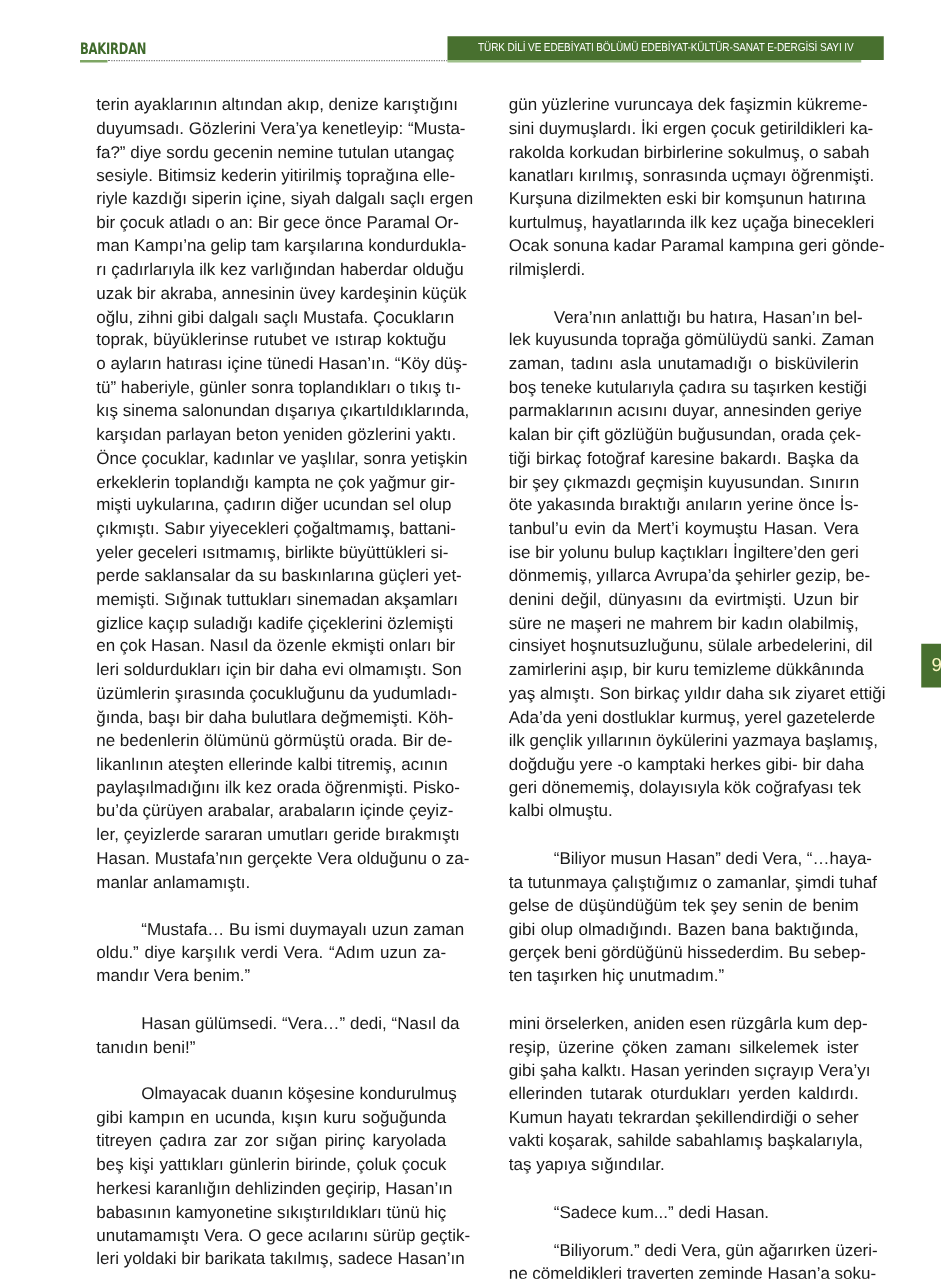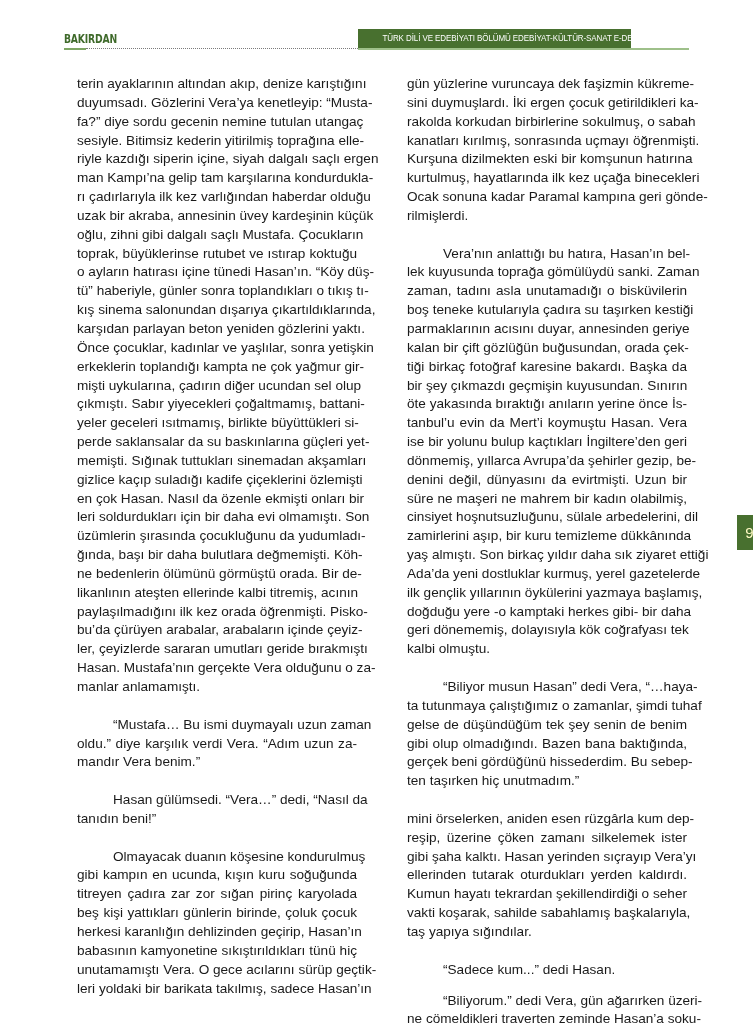--- a/index.html
+++ b/index.html
@@ -2,21 +2,21 @@
 <html><head>
 <meta charset="utf-8">
 <style>
   html, body { margin:0; padding:0; background:#ffffff; }
   body { width:753px; height:1023px; position:relative; overflow:hidden;
          font-family:"Liberation Sans", "DejaVu Sans", sans-serif; color:#1a1a1a; }
   .header-author { position:absolute; left:64px; top:31px; font-family:"DejaVu Sans Condensed","DejaVu Sans",sans-serif;
       font-weight:bold; font-size:12.5px; color:#3f6a2b; letter-spacing:-0.2px; transform:scaleX(0.82); transform-origin:left; }
   .header-author-rule { position:absolute; left:64px; top:48px; width:22px; height:2px; background:#7ea664; }
   .header-dots { position:absolute; left:86px; top:48px; width:272px; border-top:1px dotted #7b7b7b; }
-  .header-journal { position:absolute; left:358px; top:29px; width:273px; height:19px; background:#48702f;
+  .header-journal { position:absolute; left:358px; top:29px; width:349px; height:19px; background:#48702f;
       color:#ffffff; font-size:9.3px; line-height:19px; text-align:center; white-space:nowrap; letter-spacing:-0.1px; }
   .header-journal span { display:inline-block; transform:scaleX(0.86); transform-origin:center; }
   .header-journal-rule { position:absolute; left:358px; top:48px; width:331px; height:2px; background:#9ec08a; }
   .page-number { position:absolute; left:709px; top:515px; width:33px; height:35px; background:#48702f; color:#fef9c3;
       font-size:15px; line-height:35px; text-align:center;margin-left:28px; }
   .col { position:absolute; top:63px; width:304px; font-size:13.6px; line-height:18.85px; text-align:justify;
       hyphens:manual; }
   .col-left { left:65px; }
   .col-right { left:395px; }
   .col p { margin:12px; }
@@ -35,20 +35,21 @@
   <div class="header-journal-rule"></div>
 </div>
 
 <div class="col col-left" id="col-left">
     <p>
       <span class="line">terin ayaklarının altından akıp, denize karıştığını</span>
       <span class="line">duyumsadı. Gözlerini Vera’ya kenetleyip: “Musta-</span>
       <span class="line">fa?” diye sordu gecenin nemine tutulan utangaç</span>
       <span class="line">sesiyle.  Bitimsiz kederin yitirilmiş toprağına elle-</span>
       <span class="line">riyle kazdığı siperin içine, siyah dalgalı saçlı ergen</span>
+      <span class="line">bir çocuk atladı o an: Bir gece önce Paramal Or-</span>
       <span class="line">man Kampı’na gelip tam karşılarına kondurdukla-</span>
       <span class="line">rı çadırlarıyla ilk kez varlığından haberdar olduğu</span>
       <span class="line">uzak bir akraba, annesinin üvey kardeşinin küçük</span>
       <span class="line">oğlu, zihni gibi dalgalı saçlı Mustafa. Çocukların</span>
       <span class="line">toprak, büyüklerinse rutubet ve ıstırap koktuğu</span>
       <span class="line">o ayların hatırası içine tünedi Hasan’ın. “Köy düş-</span>
       <span class="line">tü” haberiyle, günler sonra toplandıkları o tıkış tı-</span>
       <span class="line">kış sinema salonundan dışarıya çıkartıldıklarında,</span>
       <span class="line">karşıdan parlayan beton yeniden gözlerini yaktı.</span>
       <span class="line">Önce çocuklar, kadınlar ve yaşlılar, sonra yetişkin</span>

